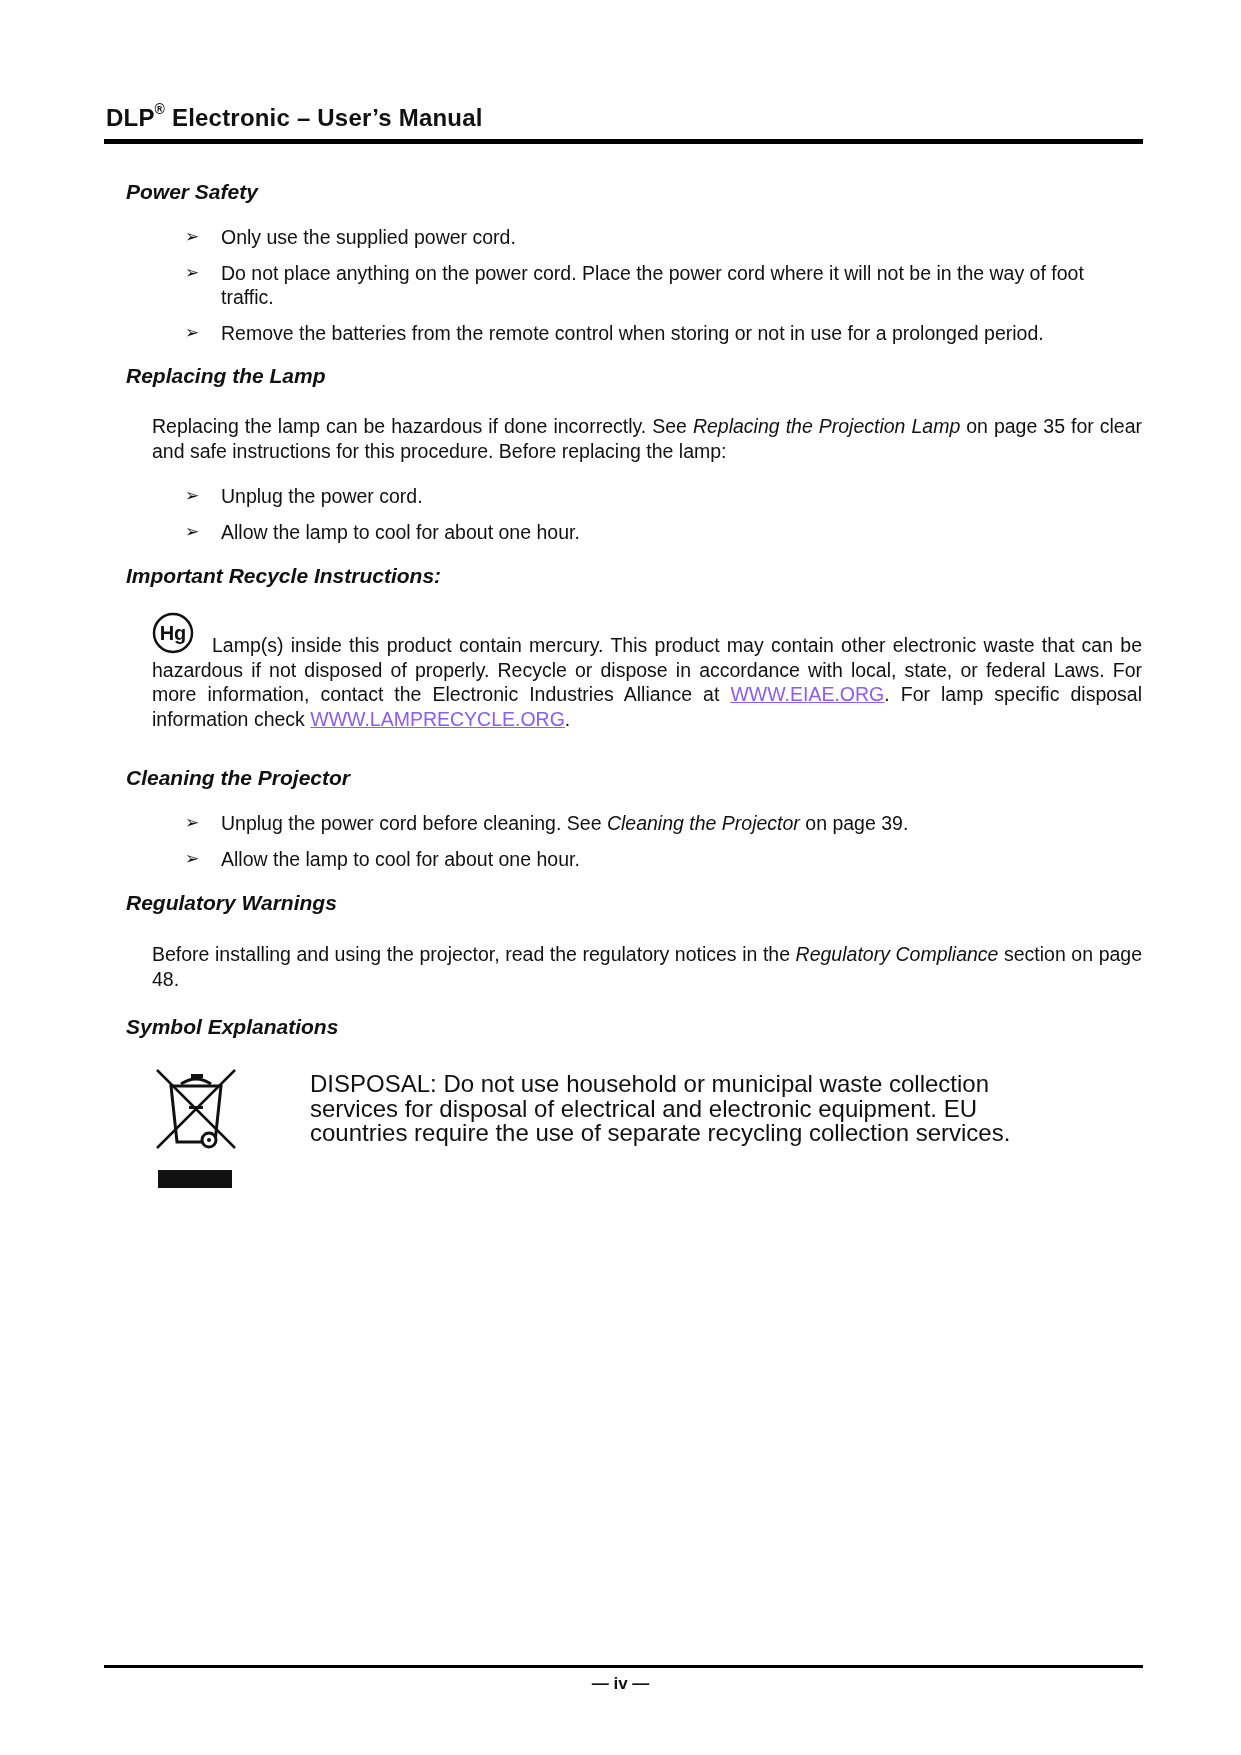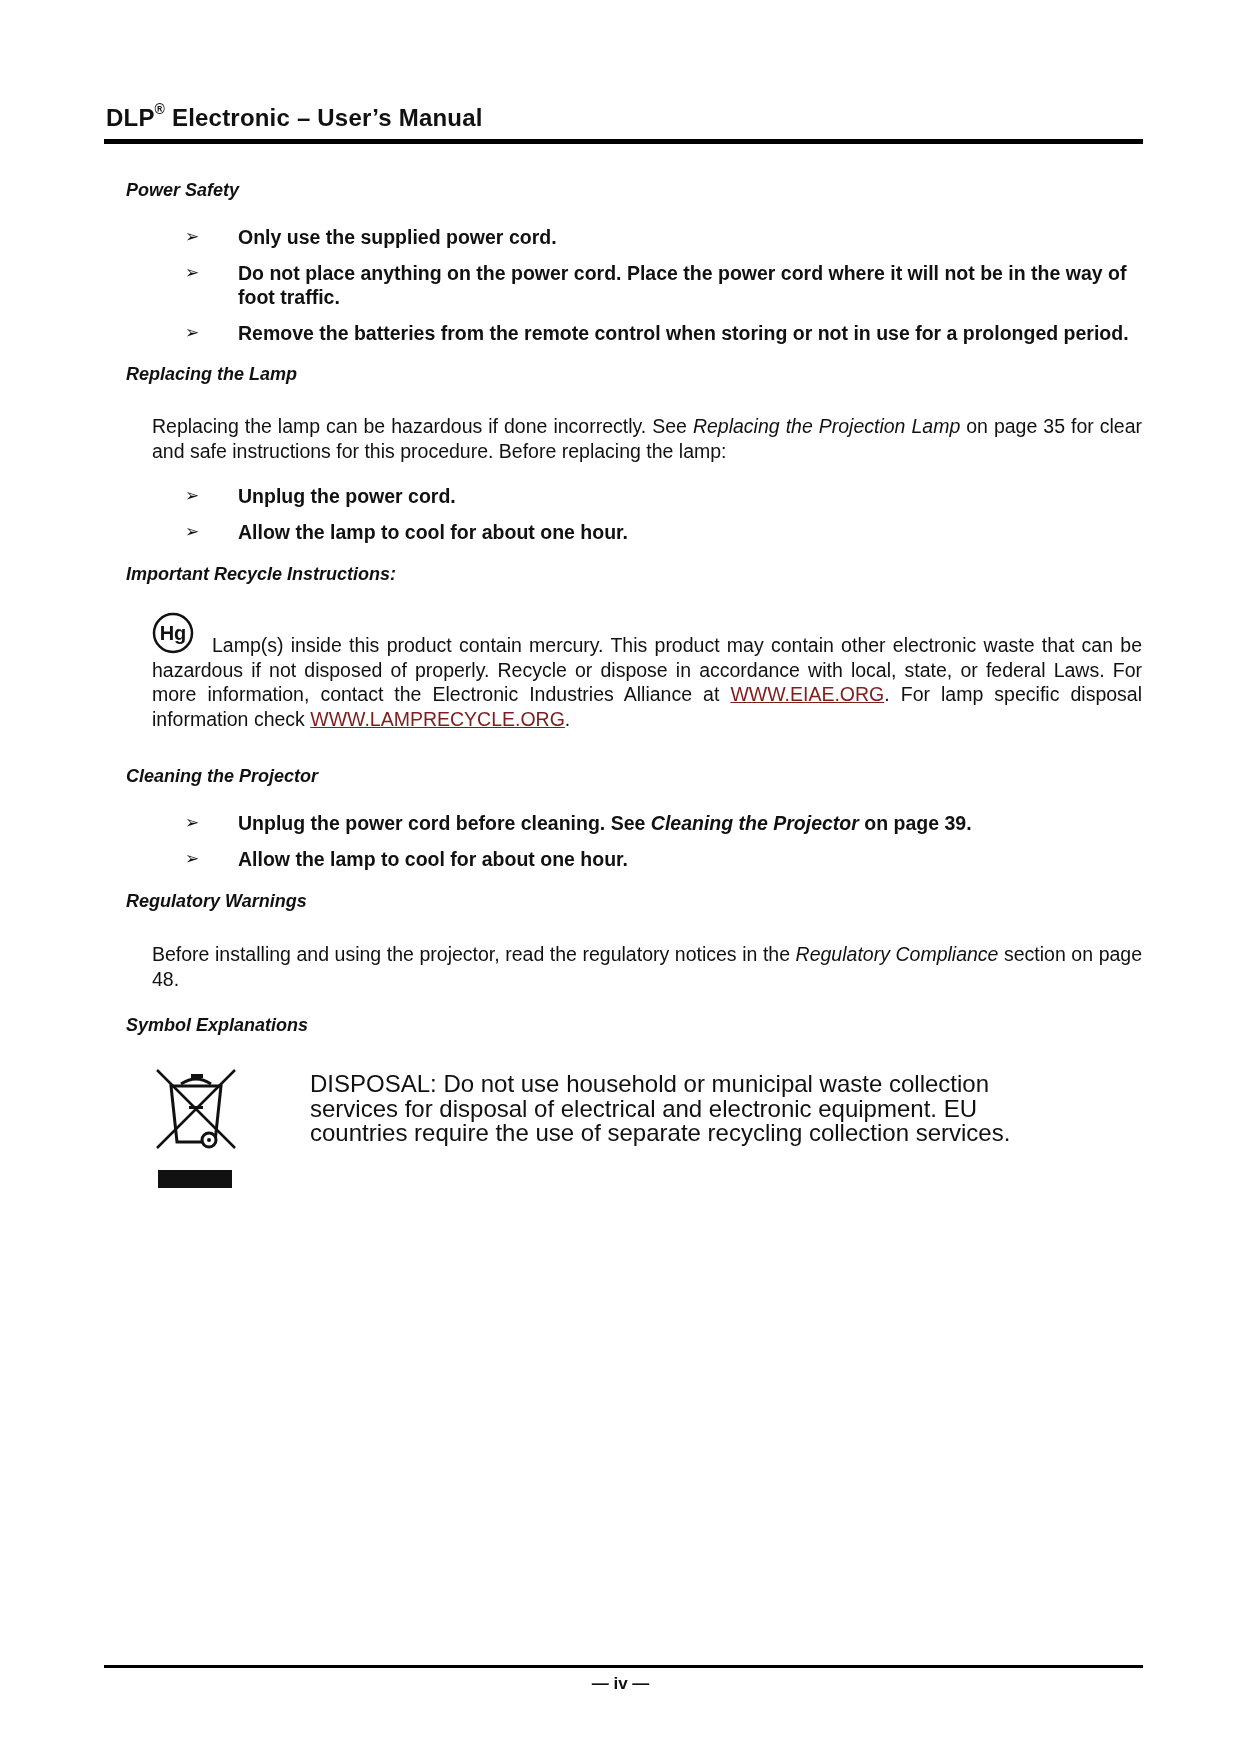--- a/index.html
+++ b/index.html
@@ -1,26 +1,26 @@
 <!DOCTYPE html>
 <html><head>
 <meta charset="utf-8">
 <style>
   html, body { margin: 0; padding: 0; background: #ffffff; }
   body { width: 1241px; height: 1755px; position: relative; font-family: "Liberation Sans", sans-serif; color: #111; }
   .header-title { position: absolute; left: 106px; top: 104px; font-size: 24px; font-weight: bold; letter-spacing: 0.2px; }
   .header-title sup { font-size: 14px; position: relative; top: -3px; }
   .header-rule { position: absolute; left: 104px; top: 139px; width: 1039px; height: 5px; background: #000; }
-  .h { position: absolute; left: 126px; font-size: 18px; font-weight: bold; font-style: italic; }
+  .h { position: absolute; left: 126px; font-size: 21px; font-weight: bold; font-style: italic; }
   .bl { position: absolute; left: 185px; font-size: 19.5px; line-height: 24px; width: 960px; }
   .bl .arrow { position: absolute; left: 0; top: 0; font-size: 17px; }
-  .bl .txt { position: absolute; left: 53px; width: 910px; font-weight: bold; }
+  .bl .txt { position: absolute; left: 36px; width: 910px; }
   .para { position: absolute; left: 152px; width: 990px; font-size: 19.5px; line-height: 24.5px; text-align: justify; }
   .para i { font-style: italic; }
-  .link { color: #7f1d1d; text-decoration: underline; }
+  .link { color: #8b5cf6; text-decoration: underline; }
   .hg { display: inline-block; vertical-align: -2px; width: 42px; height: 42px; margin-right: 18px; }
   .disposal-icon { position: absolute; left: 153px; top: 1066px; width: 86px; height: 124px; }
   .disposal-text { position: absolute; left: 310px; top: 1072px; width: 720px; font-size: 24px; line-height: 24.5px; }
   .footer-rule { position: absolute; left: 104px; top: 1665px; width: 1039px; height: 3px; background: #000; }
   .page-num { position: absolute; left: 0; width: 1241px; text-align: center; top: 1674px; font-size: 17px; font-weight: bold; }
 </style>
 </head>
 <body>
 
 <div class="header-title"><span>DLP</span><sup>®</sup><span> Electronic – User’s Manual</span></div>

